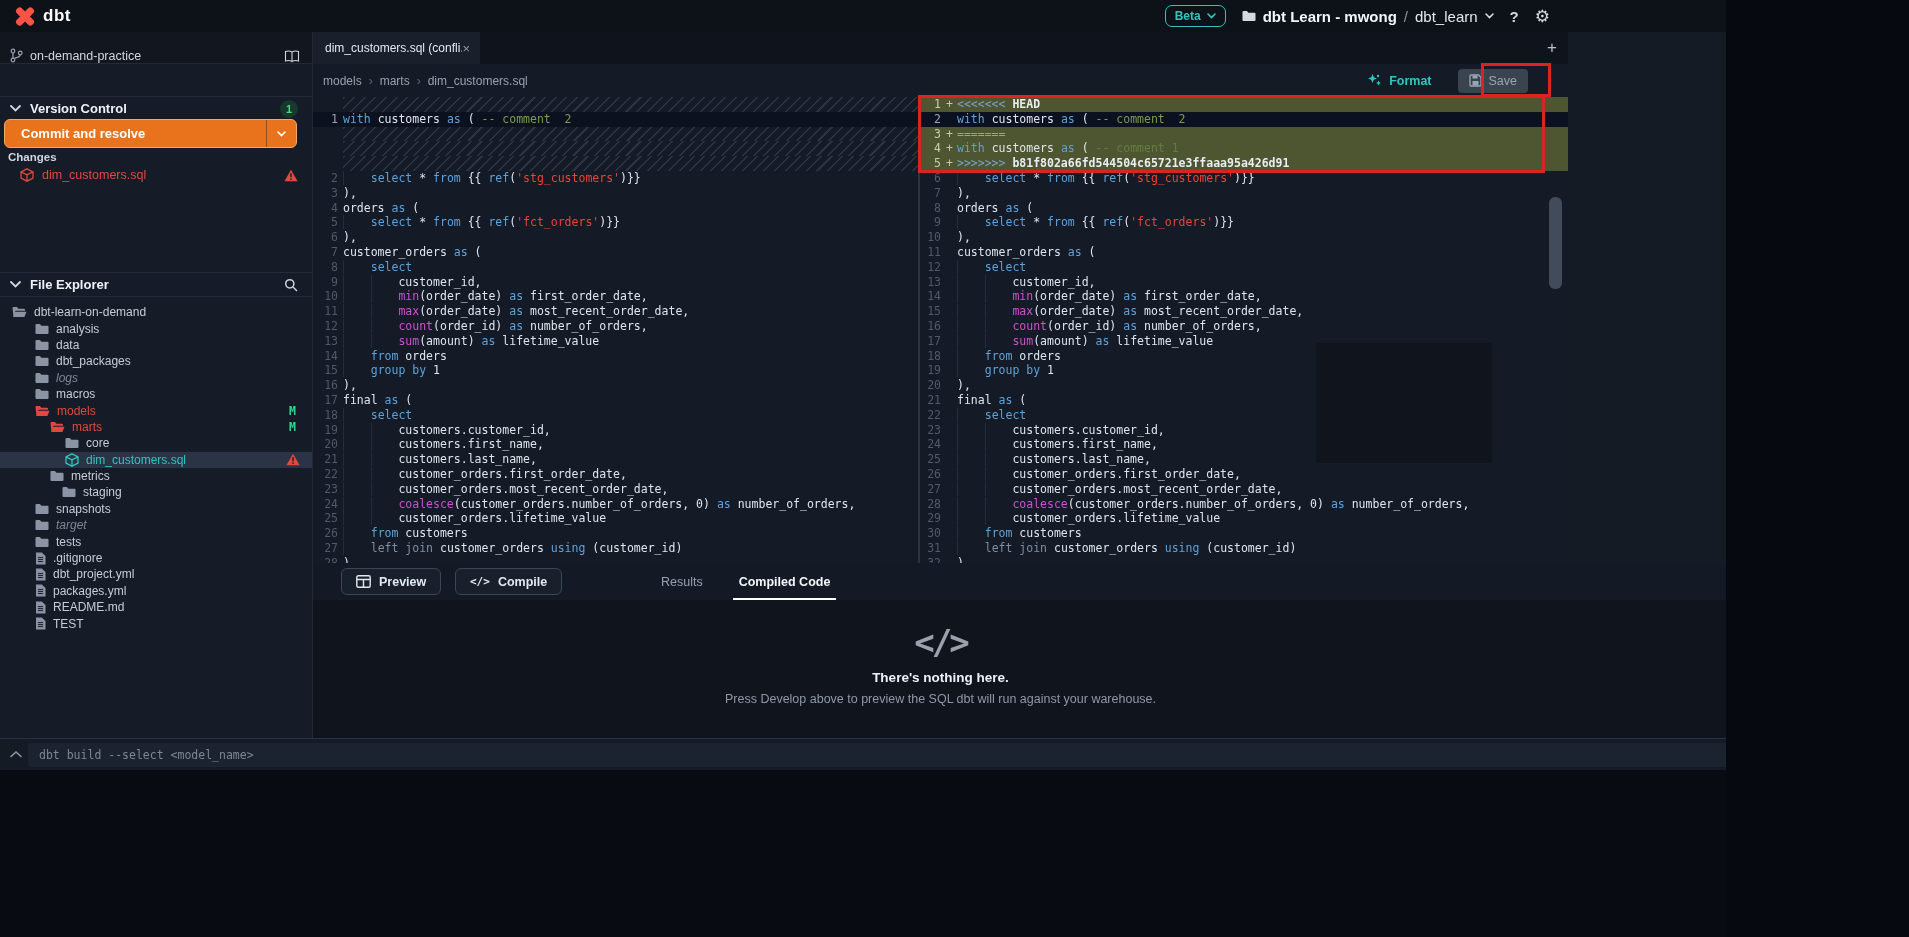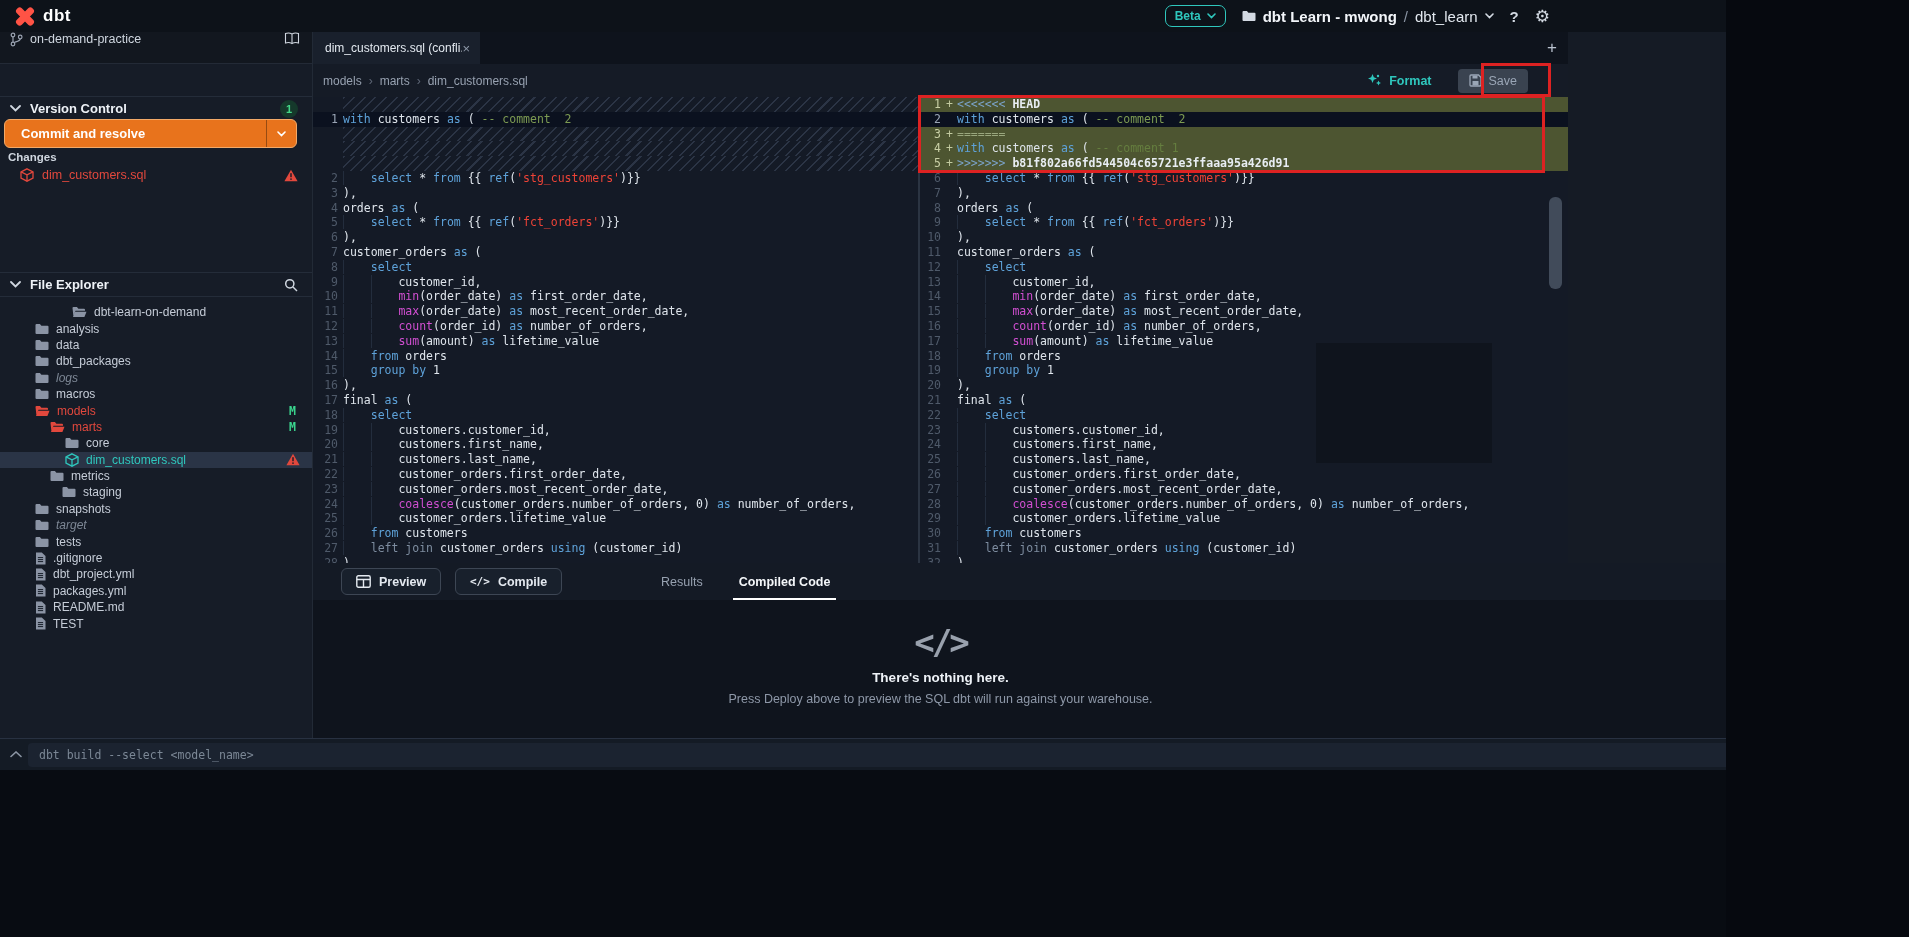--- a/index.html
+++ b/index.html
@@ -25,21 +25,21 @@
   .proj-group { display:flex; align-items:center; gap:7px; font-size:15px; }
   .proj-name { color:#f2f5f9; font-weight:bold; }
   .proj-sep { color:#8b95a4; }
   .proj-env { color:#e2e8ef; }
   .icon-btn { color:#d3dae3; cursor:pointer; display:flex; align-items:center; }
   .q-icon { font-weight:bold; font-size:15px; }
   .gear-icon { font-size:17px; line-height:1; }
 
   
   .sidebar { position:absolute; left:0; top:32px; width:313px; height:706px; background:#161c27; border-right:1px solid #222a36; }
-  .branch-row { position:absolute; left:0; top:0; width:100%; height:32px; background:#12171f; border-bottom:1px solid #232a36; display:flex; align-items:flex-start; }
+  .branch-row { position:absolute; left:0; top:0; width:100%; height:32px; background:#12171f; border-bottom:1px solid #232a36; display:flex; align-items:flex-end; }
   .branch-row .bicon { margin-left:10px; color:#9aa3b2; display:flex; }
   .branch-name { margin-left:7px; font-size:12.5px; color:#cfd6df; }
   .book-btn { position:absolute; right:12px; color:#cfd6df; display:flex; cursor:pointer; }
   .sec-header { position:absolute; left:0; width:100%; height:24px; display:flex; align-items:center; }
   .sec-header .schev { margin-left:10px; color:#cfd6df; display:flex; cursor:pointer; }
   .sec-title { margin-left:9px; font-size:13px; font-weight:bold; color:#eef2f7; }
   .vc-header { top:64px; border-top:1px solid #242c39; }
   .vc-badge { position:absolute; right:14px; width:18px; height:18px; border-radius:50%; background:#15392b; color:#43d787; font-size:11px; font-weight:bold; display:flex; align-items:center; justify-content:center; }
   .commit-btn { position:absolute; left:4px; top:87px; width:293px; height:29px; background:#e8731c; border:1px solid #f2a968; border-radius:6px; display:flex; align-items:center; cursor:pointer; }
   .commit-label { margin-left:16px; color:#fff; font-weight:bold; font-size:13px; flex:1; }
@@ -243,21 +243,21 @@
       <span class="sec-title">File Explorer</span>
       <span class="fe-search">
           <svg width="14" height="14" viewBox="0 0 14 14">
             <circle cx="5.8" cy="5.8" r="4.1" fill="none" stroke="currentColor" stroke-width="1.5"></circle>
             <path d="M9 9 L13 13" stroke="currentColor" stroke-width="1.5"></path>
           </svg>
         </span>
     </div>
 
     <div class="tree">
-        <div class="tree-row" style="padding-left: 28px; margin-left: 44px;">
+        <div class="tree-row" style="padding-left: 12px;">
           <span class="ticon">
             <svg width="15" height="12" viewBox="0 0 15 12">
               <path d="M.5 2 a1 1 0 0 1 1 -1 h3.4 l1.5 1.7 h5.6 a1 1 0 0 1 1 1 v1 h-9.5 l-2.1 5.3 Z" fill="currentColor"></path>
               <path d="M2.6 5.7 h11.9 l-2.1 5.3 h-11.4 Z" fill="currentColor"></path>
             </svg>
           </span>
           <span class="tlabel">dbt-learn-on-demand</span>
         </div>
         <div class="tree-row" style="padding-left: 35px;">
           <span class="ticon">
@@ -568,21 +568,21 @@
         <span>Compile</span>
       </button>
       <div class="panel-tabs">
           <div class="panel-tab">Results</div>
           <div class="panel-tab active">Compiled Code</div>
         </div>
     </div>
     <div class="empty-state">
       <div class="empty-icon">&lt;/&gt;</div>
       <div class="empty-title">There's nothing here.</div>
-      <div class="empty-sub">Press Deploy above to preview the SQL dbt will run against your warehouse.</div>
+      <div class="empty-sub">Press Develop above to preview the SQL dbt will run against your warehouse.</div>
     </div>
   </section>
 
   <footer class="cmdbar">
     <span class="cmd-chev">
         <svg width="12" height="7" viewBox="0 0 12 7">
           <path d="M1 5.5 L6 1 L11 5.5" stroke="currentColor" stroke-width="1.6" fill="none" stroke-linecap="round"></path>
         </svg>
       </span>
     <div class="cmd-input">

